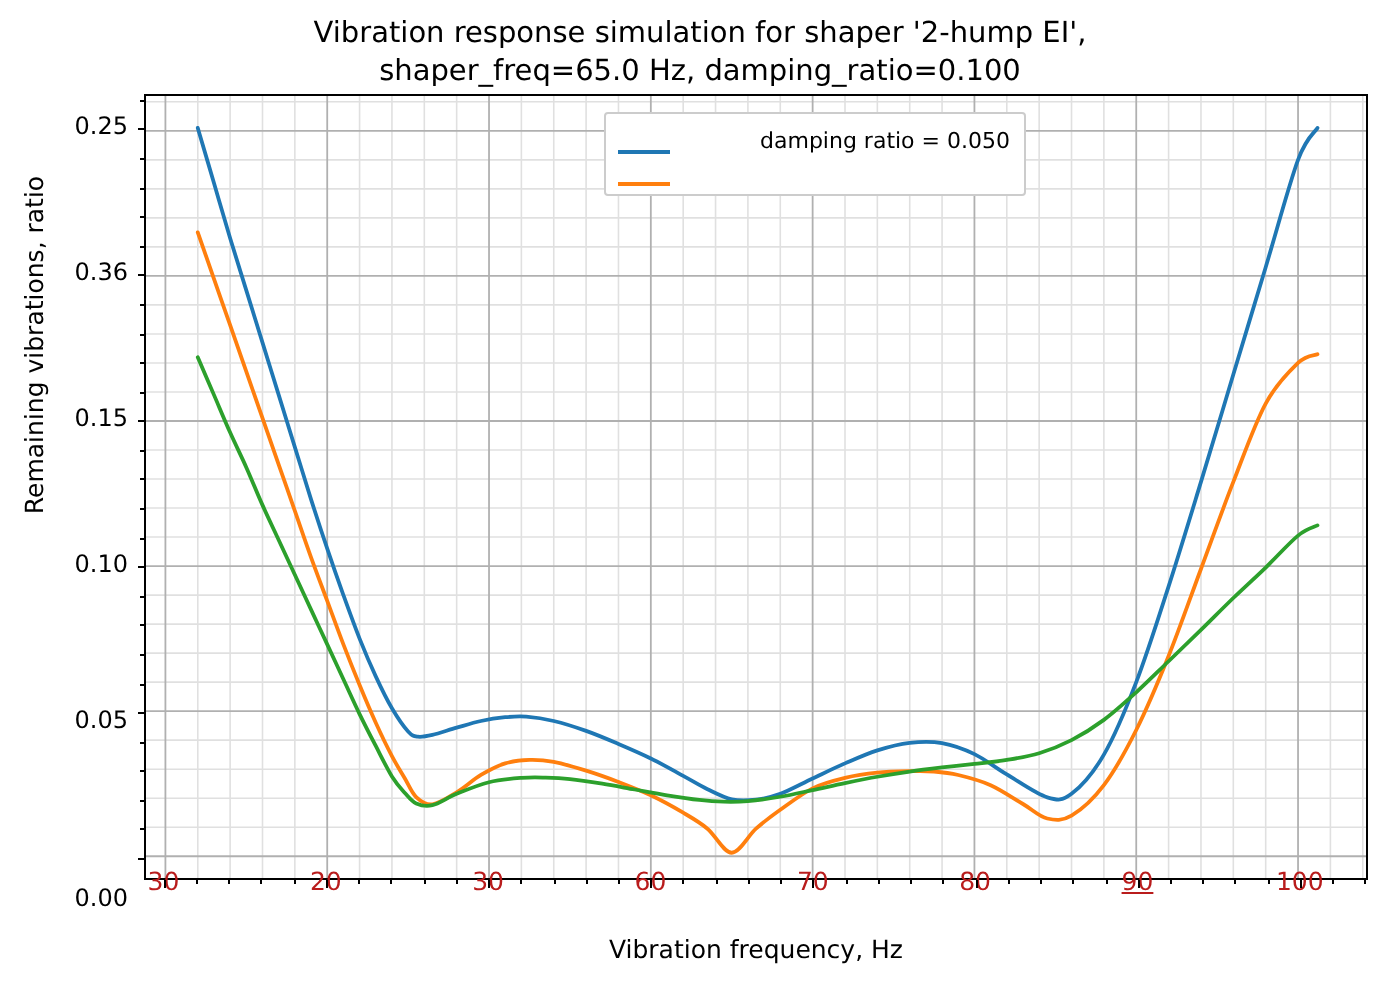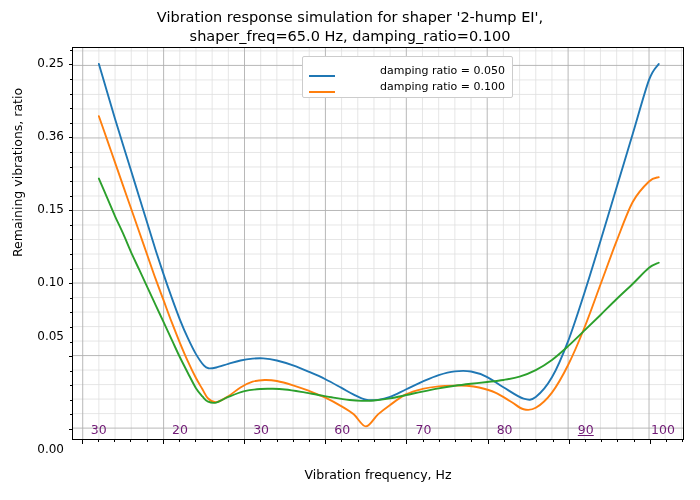--- a/index.html
+++ b/index.html
@@ -66,25 +66,25 @@
     left: 72px;
     top: 467px;
     width: 612px;
     text-align: center;
     font-size: 12.5px;
     color: #000000;
   }
   .xtick-label {
     position: absolute;
     font-size: 12.5px;
-    color: #701a75;
-    text-align: right;
+    color: #b91c1c;
+    text-align: center;
     width: 50px;
     margin-left: -25px;
-    top: 422px;
+    top: 433px;
   }
   .ytick-label {
     position: absolute;
     font-size: 12px;
     color: #000000;
     text-align: right;
     width: 60px;
     left: 4px;
     margin-top: -8px;
   }
@@ -257,21 +257,21 @@
       <div class="tick-mark-x" style="left: 584.976px; top: 440px; height: 2px;"></div>
       <div class="tick-mark-x" style="left: 601.21px; top: 440px; height: 2px;"></div>
       <div class="tick-mark-x" style="left: 617.443px; top: 440px; height: 2px;"></div>
       <div class="tick-mark-x" style="left: 633.676px; top: 440px; height: 2px;"></div>
       <div class="tick-mark-x" style="left: 666.143px; top: 440px; height: 2px;"></div>
       <div class="tick-mark-x" style="left: 682.377px; top: 440px; height: 2px;"></div>
     </div>
   <div id="ticks-y">
       <div class="ytick-label" style="top: 450px;">0.00</div>
       <div class="tick-mark-y" style="top: 429.063px; left: 68.5px; width: 3.5px;"></div>
-      <div class="ytick-label" style="top: 337px;">0.05</div>
+      <div class="ytick-label" style="top: 361px;">0.05</div>
       <div class="tick-mark-y" style="top: 356.15px; left: 68.5px; width: 3.5px;"></div>
       <div class="ytick-label" style="top: 283.237px;">0.10</div>
       <div class="tick-mark-y" style="top: 283.237px; left: 68.5px; width: 3.5px;"></div>
       <div class="ytick-label" style="top: 210.325px;">0.15</div>
       <div class="tick-mark-y" style="top: 210.325px; left: 68.5px; width: 3.5px;"></div>
       <div class="ytick-label" style="top: 137.412px;">0.36</div>
       <div class="tick-mark-y" style="top: 137.412px; left: 68.5px; width: 3.5px;"></div>
       <div class="ytick-label" style="top: 64.4991px;">0.25</div>
       <div class="tick-mark-y" style="top: 64.4991px; left: 68.5px; width: 3.5px;"></div>
       <div class="tick-mark-y" style="top: 414.481px; left: 70px; width: 2px;"></div>
@@ -300,17 +300,16 @@
   <div id="ylabel">Remaining vibrations, ratio</div>
   <div id="xlabel">Vibration frequency, Hz</div>
 
   <div id="legend">
       <div class="legend-row">
         <span class="legend-swatch" style="border-top-color: rgb(31, 119, 180);"></span>
         <span class="legend-text">damping ratio = 0.050</span>
       </div>
       <div class="legend-row">
         <span class="legend-swatch" style="border-top-color: rgb(255, 127, 14);"></span>
-        <span class="legend-text">damping ratio = 0.100</span>
       </div>
     </div>
 
 </div>
 
 </body></html>

